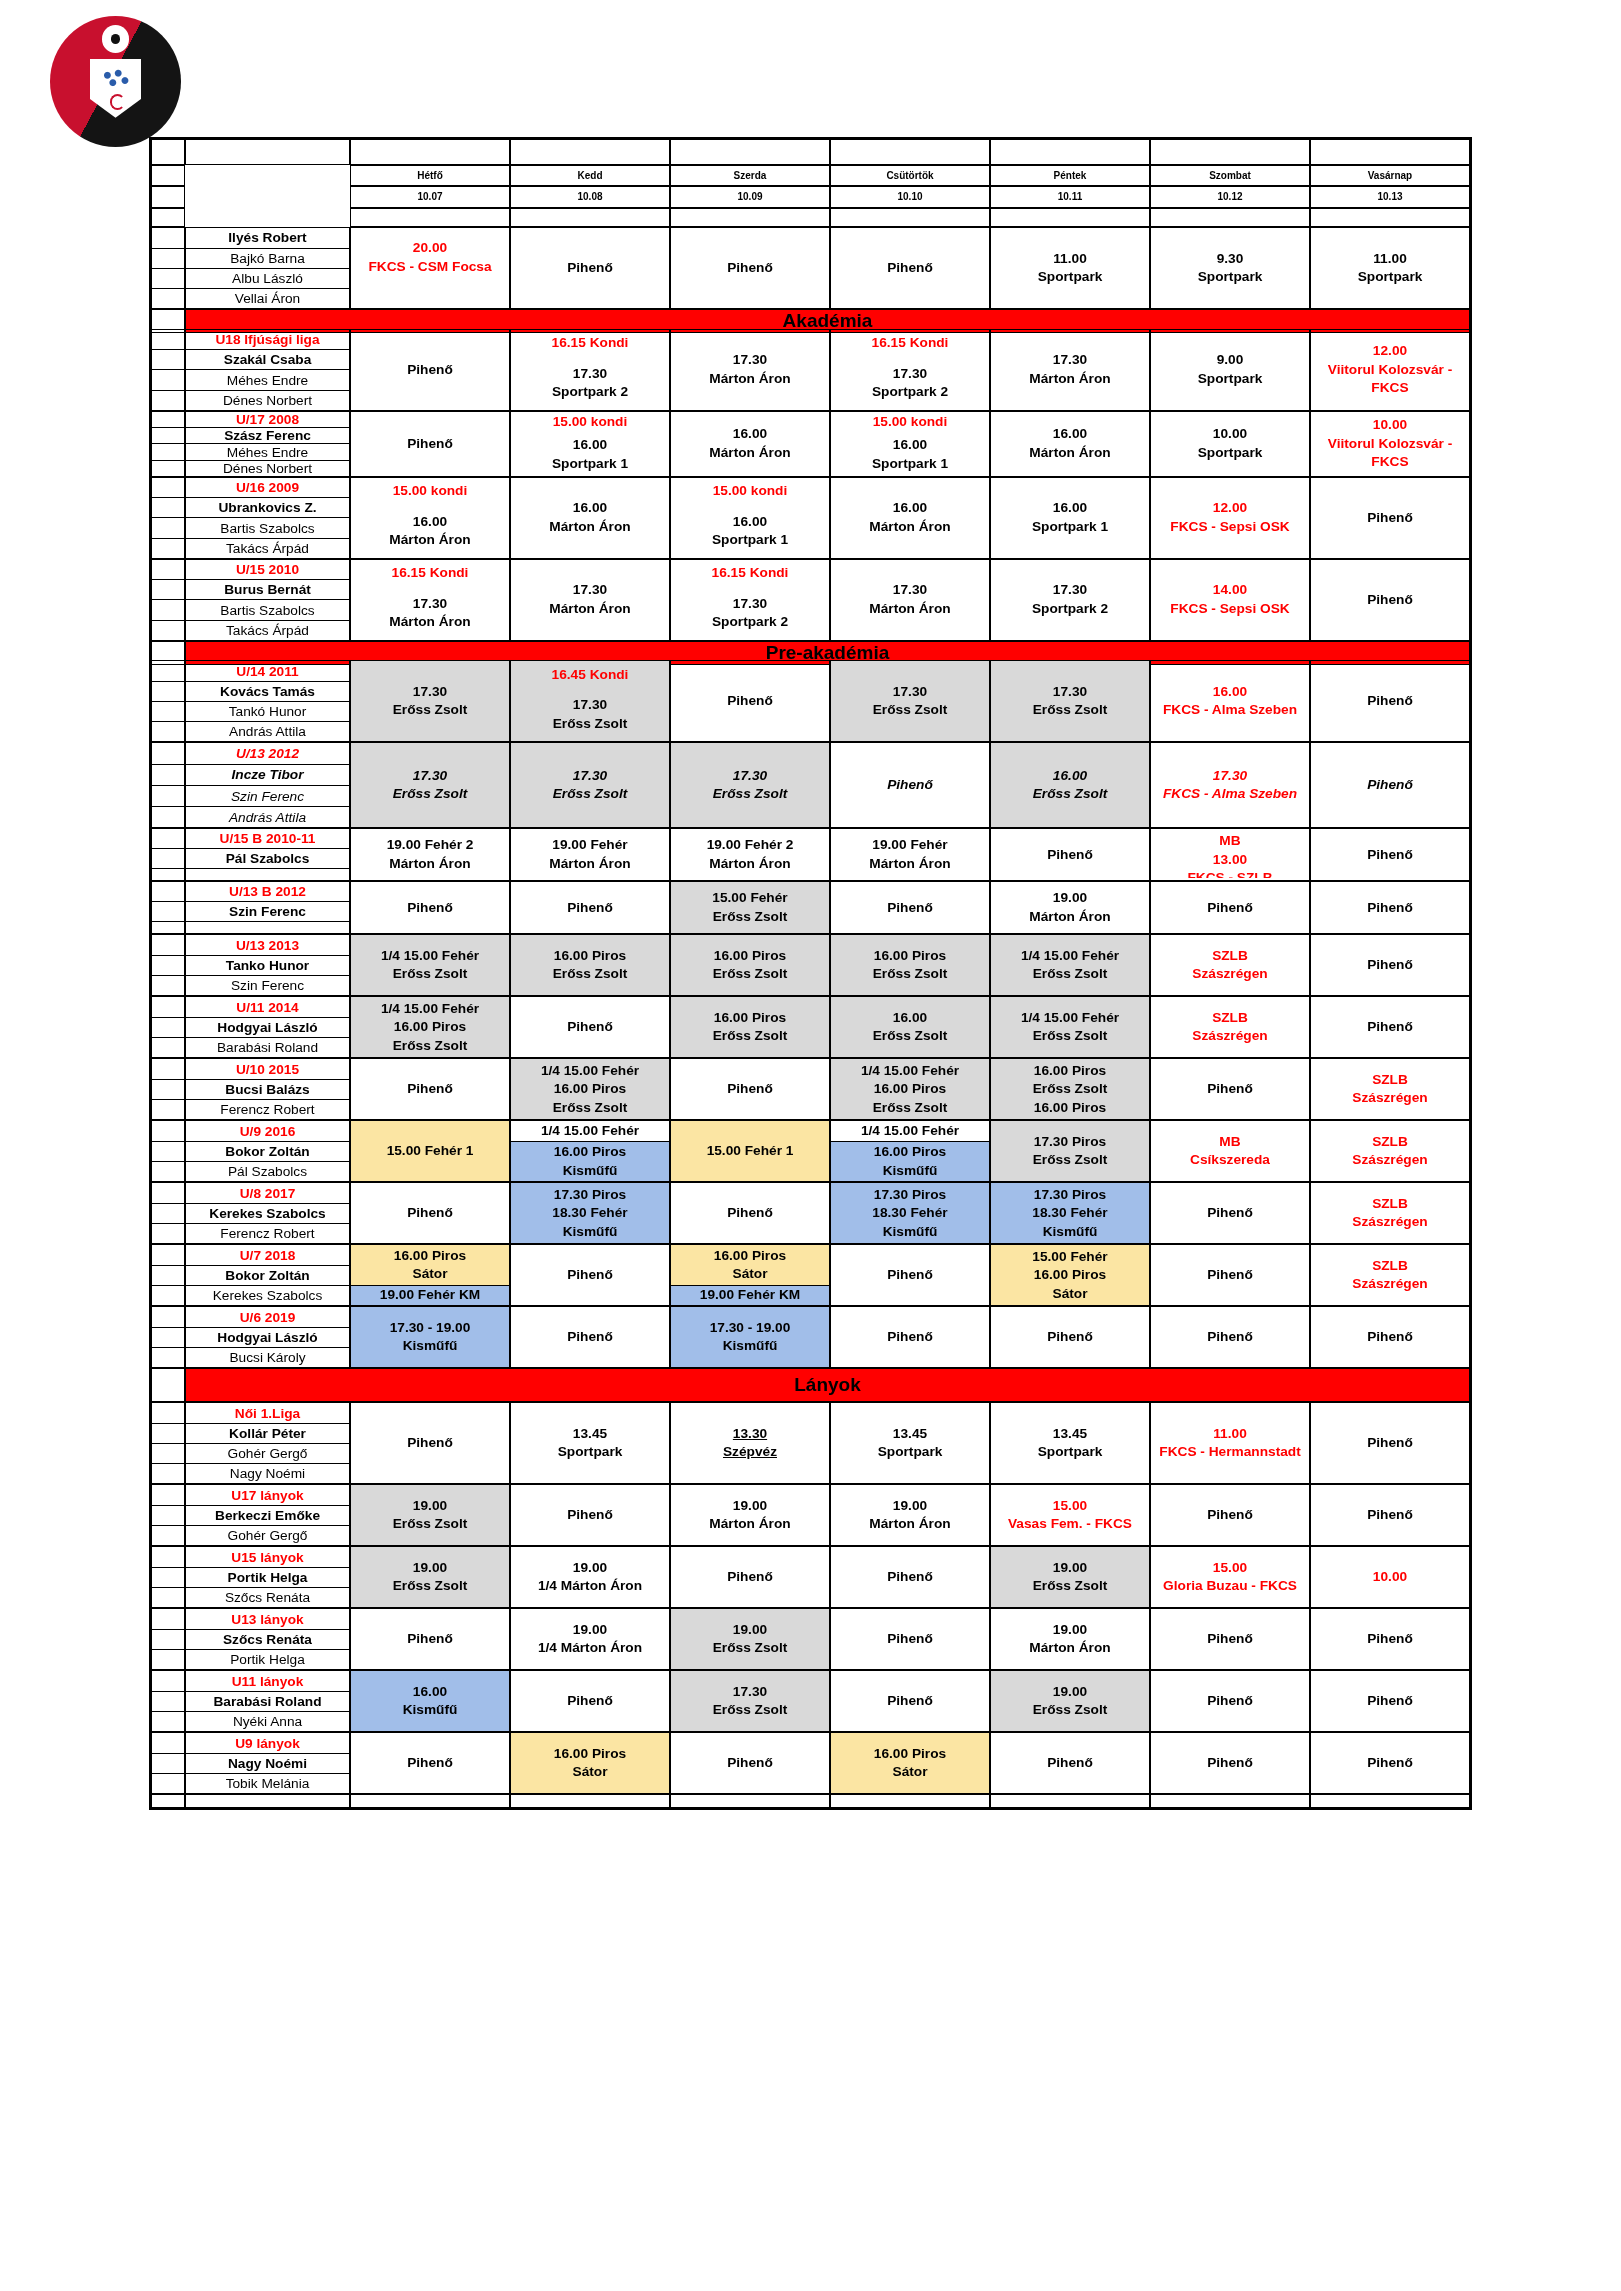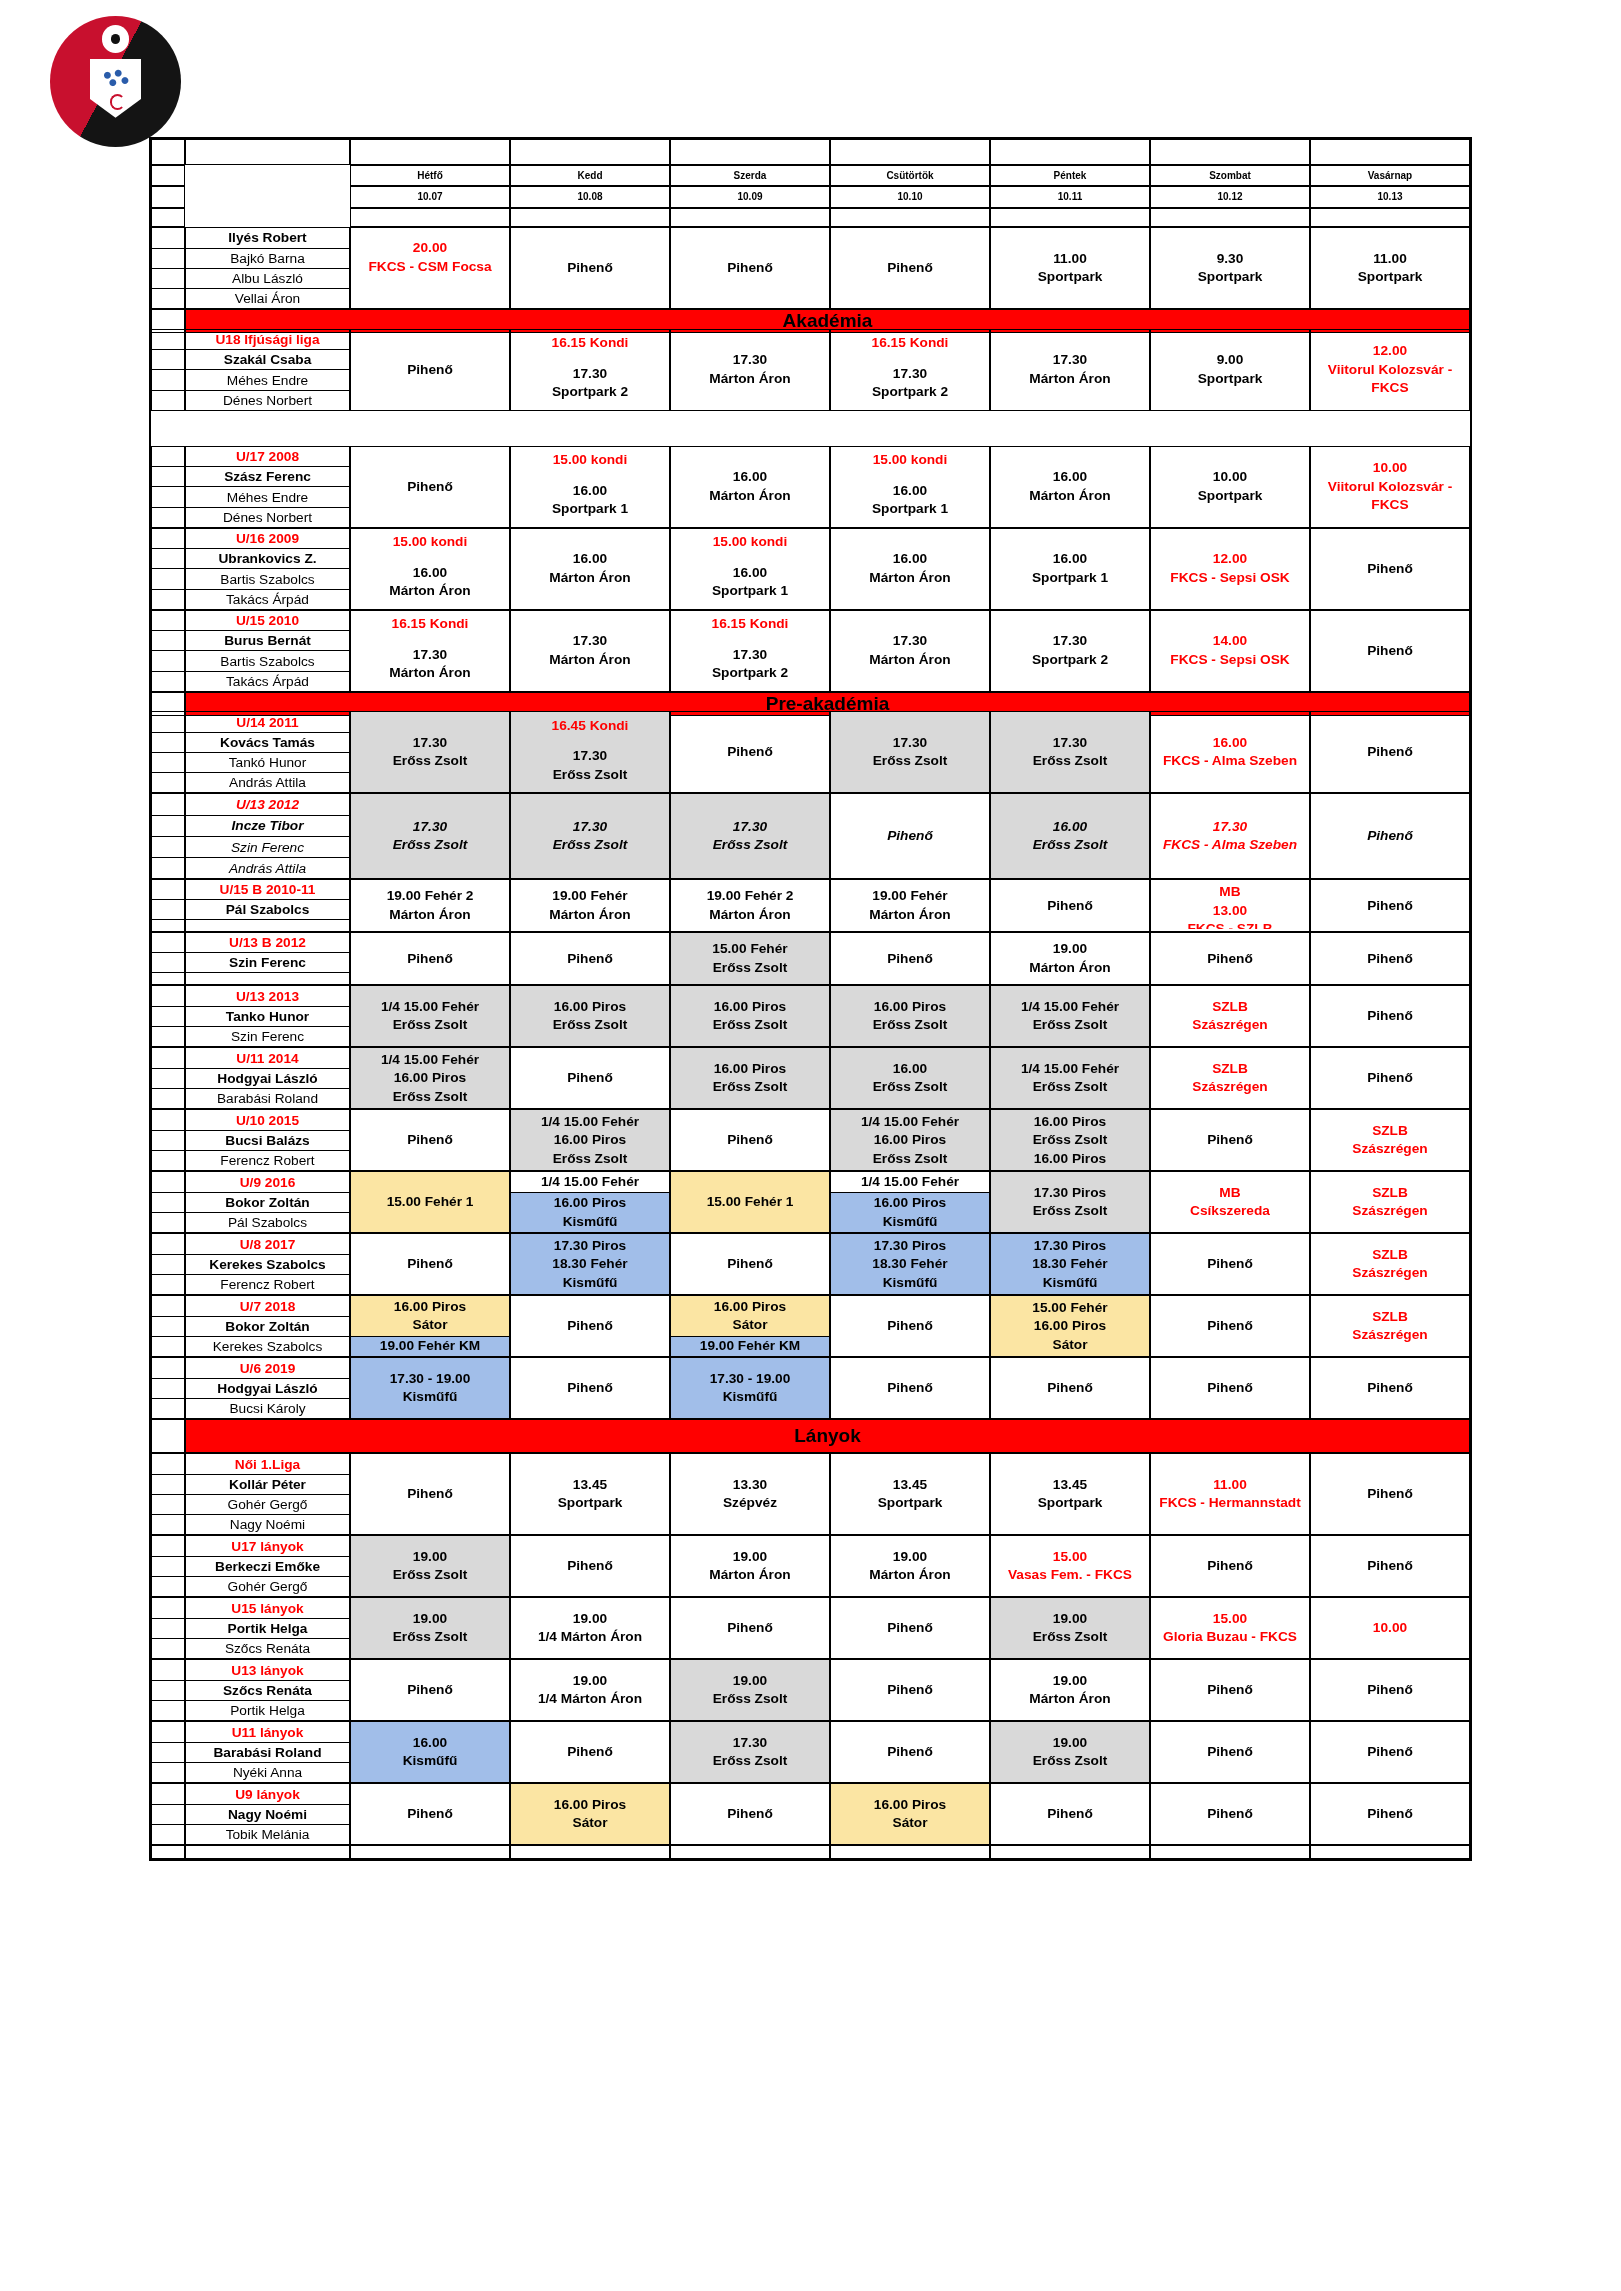--- a/index.html
+++ b/index.html
@@ -212,21 +212,21 @@
           </div>
         </div>
         <div class="c dcell">
           <div class="seg red" style="flex-grow: 3;">
             <div class="line">12.00</div>
             <div class="line">Viitorul Kolozsvár -</div>
             <div class="line">FKCS</div>
           </div>
         </div>
       </div>
-      <div class="sect" style="height: 82px; margin-top: 35px;">
+      <div class="sect" style="height: 66px;">
         <div class="c ncell">
           <div class="nb"></div>
           <div class="nb"></div>
           <div class="nb"></div>
           <div class="nb"></div>
         </div>
         <div class="c names">
           <div class="nameBox cat">U/17 2008</div>
           <div class="nameBox head">Szász Ferenc</div>
           <div class="nameBox">Méhes Endre</div>
@@ -1021,21 +1021,21 @@
             <div class="line">Pihenő</div>
           </div>
         </div>
         <div class="c dcell">
           <div class="seg" style="flex-grow: 2;">
             <div class="line">13.45</div>
             <div class="line">Sportpark</div>
           </div>
         </div>
         <div class="c dcell">
-          <div class="seg" style="flex-grow: 2;">
+          <div class="seg" style="flex-grow: 2; text-decoration: underline;">
             <div class="line">13.30</div>
             <div class="line">Szépvéz</div>
           </div>
         </div>
         <div class="c dcell">
           <div class="seg" style="flex-grow: 2;">
             <div class="line">13.45</div>
             <div class="line">Sportpark</div>
           </div>
         </div>

